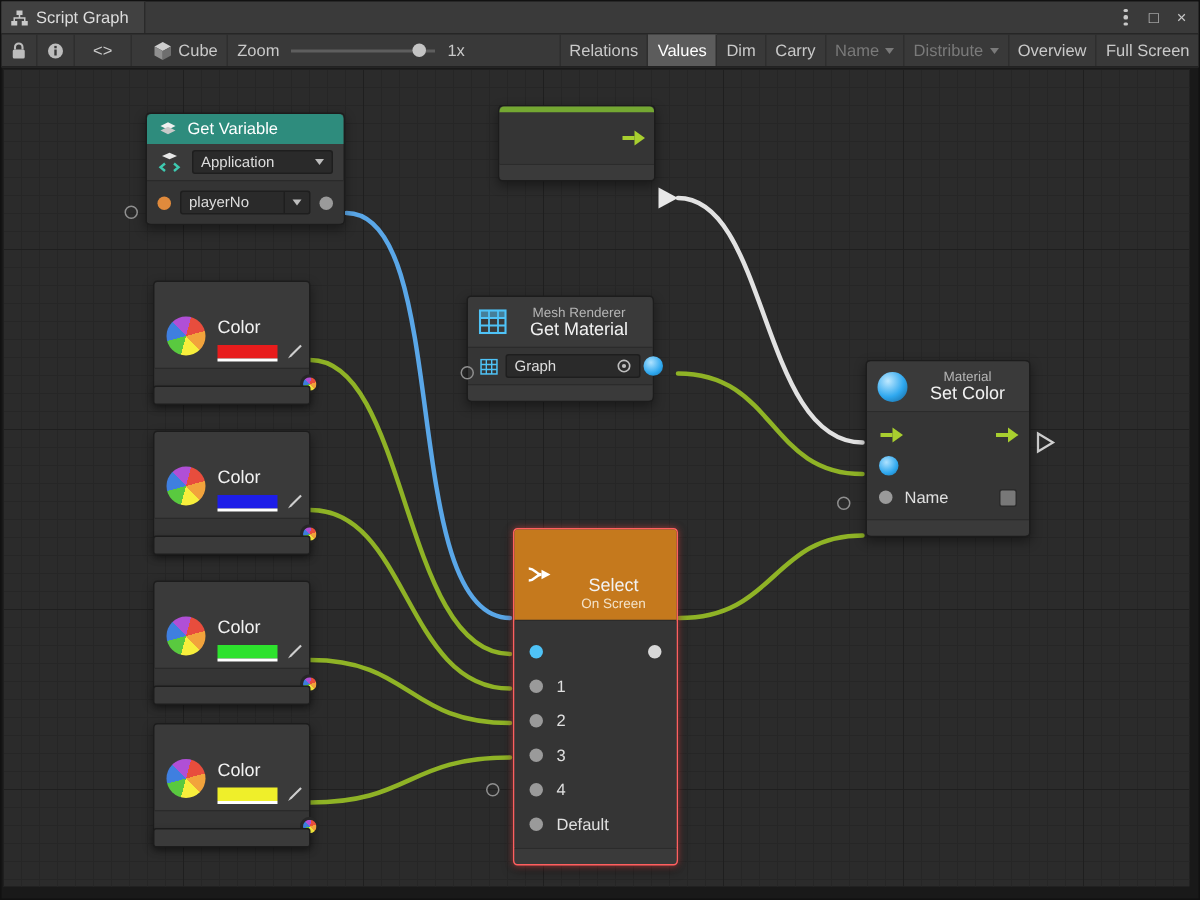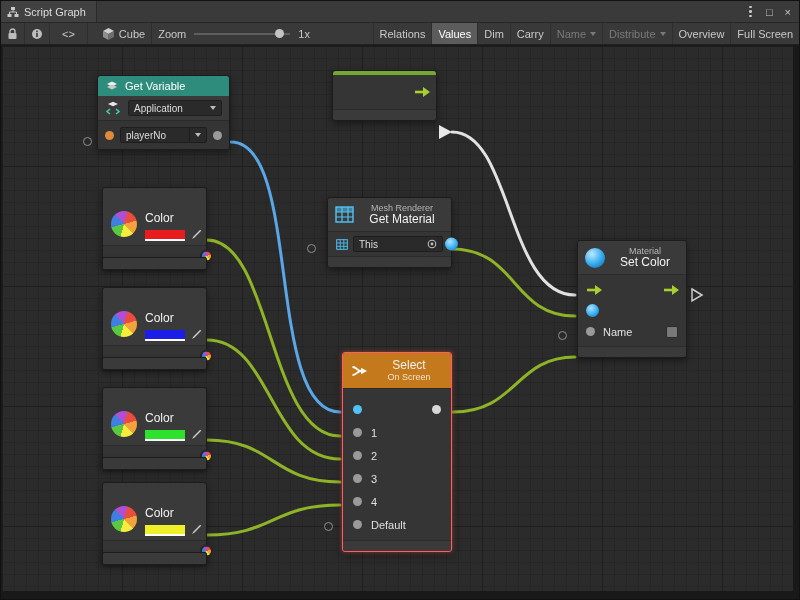--- a/index.html
+++ b/index.html
@@ -73,21 +73,21 @@
   .c-main { display:flex; gap:8px; padding:7px 8px 4px 8px;margin-top:16px; }
   .c-title { font-size:12px; color:#f2f2f2; margin-bottom:4px; }
   .swatchwrap { display:inline-block; vertical-align:middle; }
   .swatch { display:block; width:40px; height:9px; }
   .alphabar { height:2px; background:#fff; }
   .c-body { position:relative; height:21px; background:#353535; border-top:1px solid #2a2a2a; border-radius:0 0 3px 3px; }
   .port-right-mid { position:absolute; right:-7px; top:50%; transform:translateY(-50%); }
 
   
   .sel-hdr { display:flex; align-items:center; gap:7px; padding:6px 8px; background:#c5791d; border-bottom:1px solid #2b2b2b; border-radius:2px 2px 0 0; color:#fff; }
-  .sel-hdr .txt { flex:1; text-align:center; }
+  .sel-hdr .txt { flex:1; text-align:center;margin-top:25px; }
   .sel-hdr .t2 { color:#f3e2c8; }
   .srow { display:flex; align-items:center; gap:9px; height:23px; padding:0 10px; font-size:11px; color:#e0e0e0; position:relative; }
 
   
   .scrow { display:flex; align-items:center; gap:8px; height:21px; padding:0 8px; font-size:11px; color:#e0e0e0; position:relative; }
   .cbox { width:12px; height:12px; background:#787878; border:1px solid #2b2b2b; border-radius:2px; margin-left:auto; }
 
   .icon { flex:none; display:inline-flex; }
 </style>
 </head>
@@ -339,21 +339,21 @@
               </span>
           </div>
         </div>
       </div>
       <div class="c-body">
           <span class="wheel sm port-right-mid"></span>
         </div>
     </div>
     <div class="thinbar" style="left:100px; top:506px; width:105px;"></div>
 
-    <div class="node" style="left:325px; top:151px; width:125px;">
+    <div class="node" style="left:309px; top:151px; width:125px;">
       <div class="hdr2">
         <span class="icon">
           <svg width="19" height="17" viewBox="0 0 19 17">
               <rect x="1" y="1" width="17" height="15" fill="none" stroke="#4fc3f7" stroke-width="1.4"></rect>
               <rect x="1" y="1" width="17" height="5" fill="rgba(79,195,247,.5)"></rect>
               <path d="M1 6 H18 M1 11 H18 M7 1 V16 M13 1 V16" stroke="#4fc3f7" stroke-width="1.2"></path>
             </svg>
         </span>
         <span class="txt">
           <span class="t2" style="display:block;">Mesh Renderer</span>
@@ -361,21 +361,21 @@
         </span>
       </div>
       <div class="nbody" style="height:24px; display:flex; align-items:center; gap:5px; padding:0 8px;">
         <span class="icon">
           <svg width="12" height="11" viewBox="0 0 12 11">
               <rect x="0.7" y="0.7" width="10.6" height="9.6" fill="none" stroke="#4fc3f7" stroke-width="1"></rect>
               <path d="M0.7 4 H11.3 M0.7 7.3 H11.3 M4.2 0.7 V10.3 M7.8 0.7 V10.3" stroke="#4fc3f7" stroke-width="0.9"></path>
             </svg>
         </span>
         <div class="dd" style="flex:1;">
-          <span style="flex:1;">This</span>
+          <span style="flex:1;">Graph</span>
           <span class="icon">
             <svg width="10" height="10" viewBox="0 0 10 10">
                 <circle cx="5" cy="5" r="3.8" fill="none" stroke="#bdbdbd" stroke-width="1.1"></circle>
                 <circle cx="5" cy="5" r="1.4" fill="#bdbdbd"></circle>
               </svg>
           </span>
         </div>
         <span class="bigblue" style="position:absolute; right:-7px; top:50%; transform:translateY(-50%);"></span>
       </div>
       <div class="nfooter"></div>

